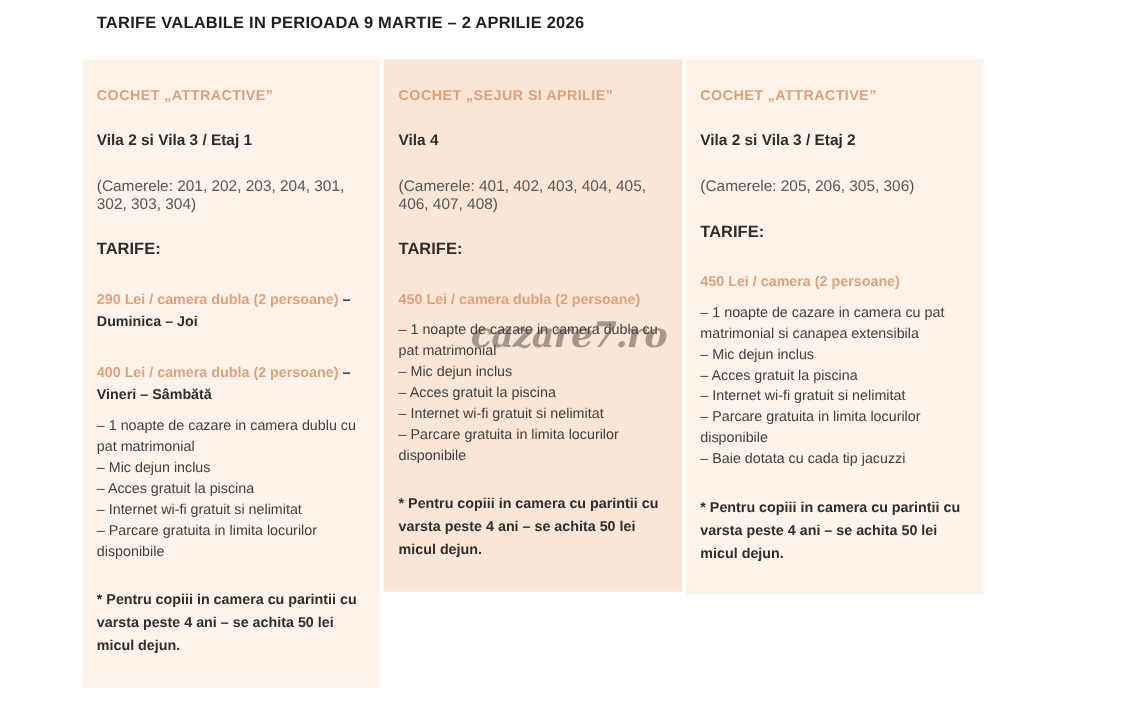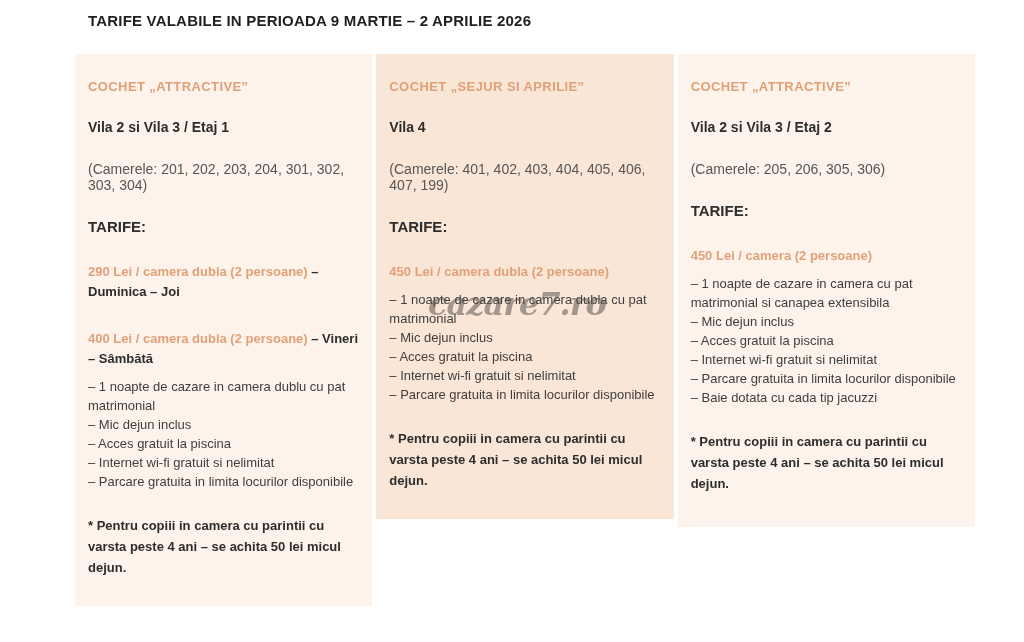--- a/index.html
+++ b/index.html
@@ -11,21 +11,21 @@
   .page-title {
     margin-left: 13px;
     font-size: 15px;
     font-weight: bold;
     color: #1f1f1f;
     letter-spacing: 0.2px;
   }
 
   .cards {
     margin-top: 25px;
-    width: 900px;
+    width: 819px;
     display: grid;
     grid-template-columns: repeat(3, 1fr);
     gap: 4px;
     align-items: start;
   }
 
   .card { padding: 25px 14px 28px 13px; }
   .card--light { background: #fdf3ea; }
   .card--peach { background: #fae6d6; }
   .card-1 { min-height: 516px; }
@@ -120,21 +120,21 @@
         <div class="feature muted">– Acces gratuit la piscina</div>
         <div class="feature">– Internet wi-fi gratuit si nelimitat</div>
         <div class="feature">– Parcare gratuita in limita locurilor disponibile</div>
       </div>
       <p class="note">* Pentru copiii  in camera cu parintii cu varsta peste 4 ani – se achita 50 lei micul dejun.</p>
     </section>
 
     <section class="card card--peach card-2">
       <h3 class="card-heading">COCHET „SEJUR SI APRILIE”</h3>
       <p class="vila">Vila 4</p>
-      <p class="rooms">(Camerele: 401, 402, 403, 404, 405, 406, 407, 199)</p>
+      <p class="rooms">(Camerele: 401, 402, 403, 404, 405, 406, 407, 408)</p>
       <p class="tarife">TARIFE:</p>
       <p class="price"><span class="amount">450 Lei / camera dubla (2 persoane)</span></p>
       <div class="features">
         <div class="feature">– 1 noapte de cazare in camera dubla cu pat matrimonial</div>
         <div class="feature">– Mic dejun inclus</div>
         <div class="feature muted">– Acces gratuit la piscina</div>
         <div class="feature">– Internet wi-fi gratuit si nelimitat</div>
         <div class="feature">– Parcare gratuita in limita locurilor disponibile</div>
       </div>
       <p class="note">* Pentru copiii  in camera cu parintii cu varsta peste 4 ani – se achita 50 lei micul dejun.</p>

